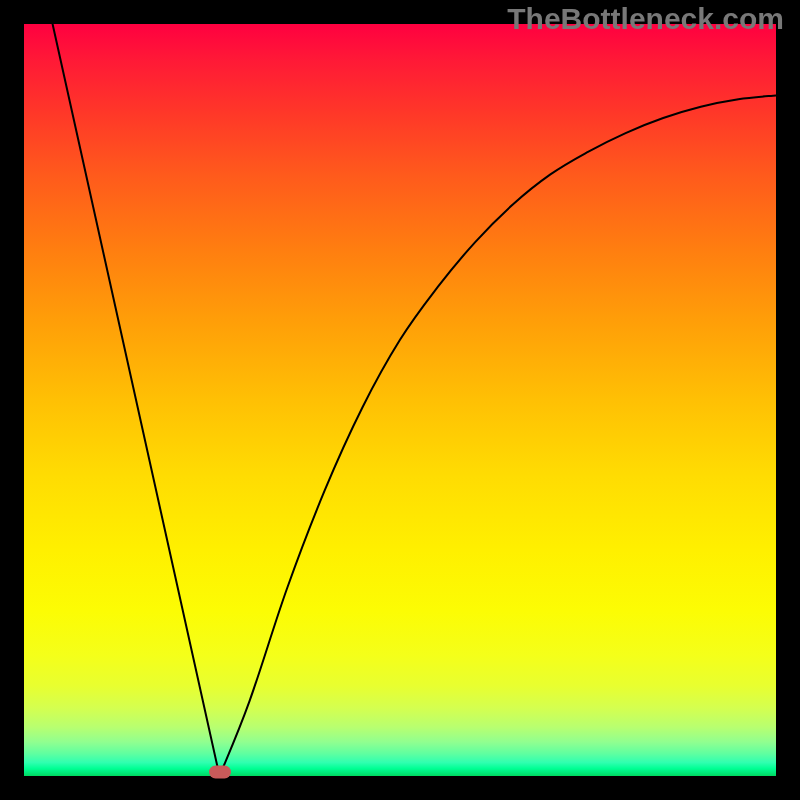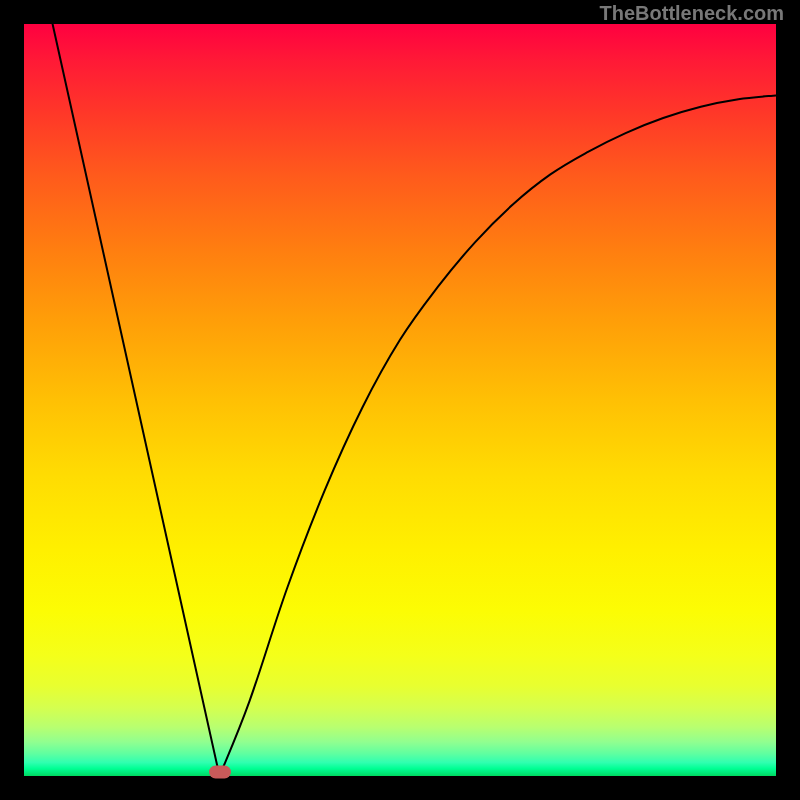--- a/index.html
+++ b/index.html
@@ -4,21 +4,21 @@
   <style>
     * { margin: 0; padding: 0; box-sizing: border-box; }
     html, body { width: 800px; height: 800px; overflow: hidden; }
     body { background: #000; position: relative; }
     
     .watermark {
       position: absolute;
       top: 2px;
       right: 16px;
       font-family: Arial, sans-serif;
-      font-size: 20px;
+      font-size: 30px;
       font-weight: bold;
       color: #787878;
       z-index: 10;
     }
     
     .plot-area {
       position: absolute;
       top: 24px;
       left: 24px;
       width: 752px;

